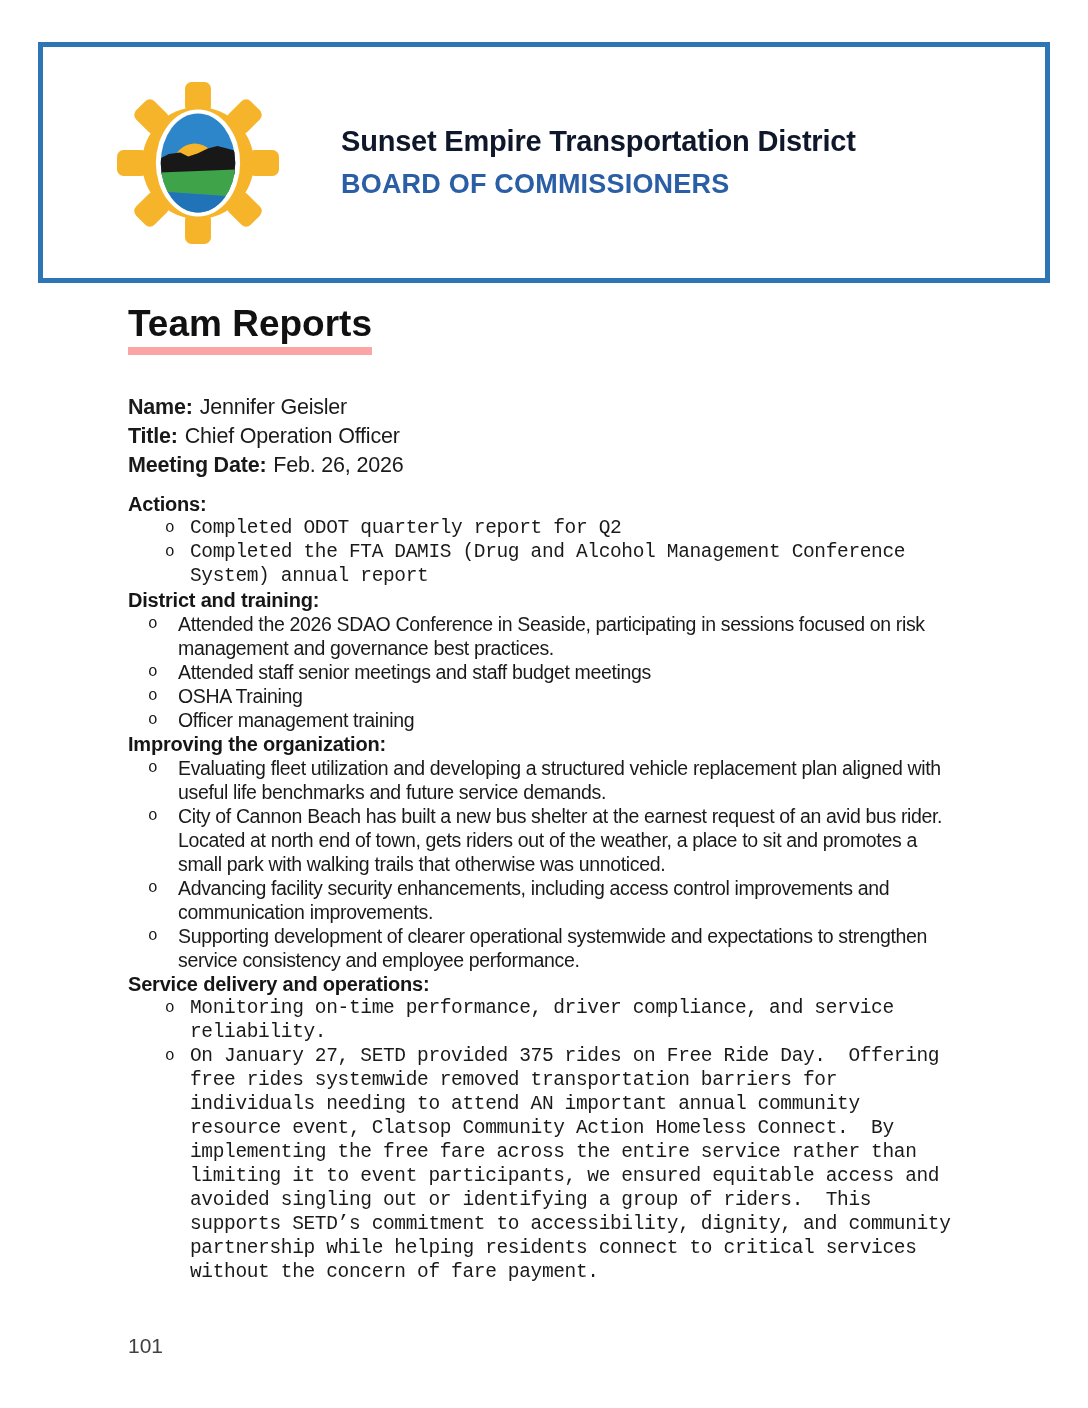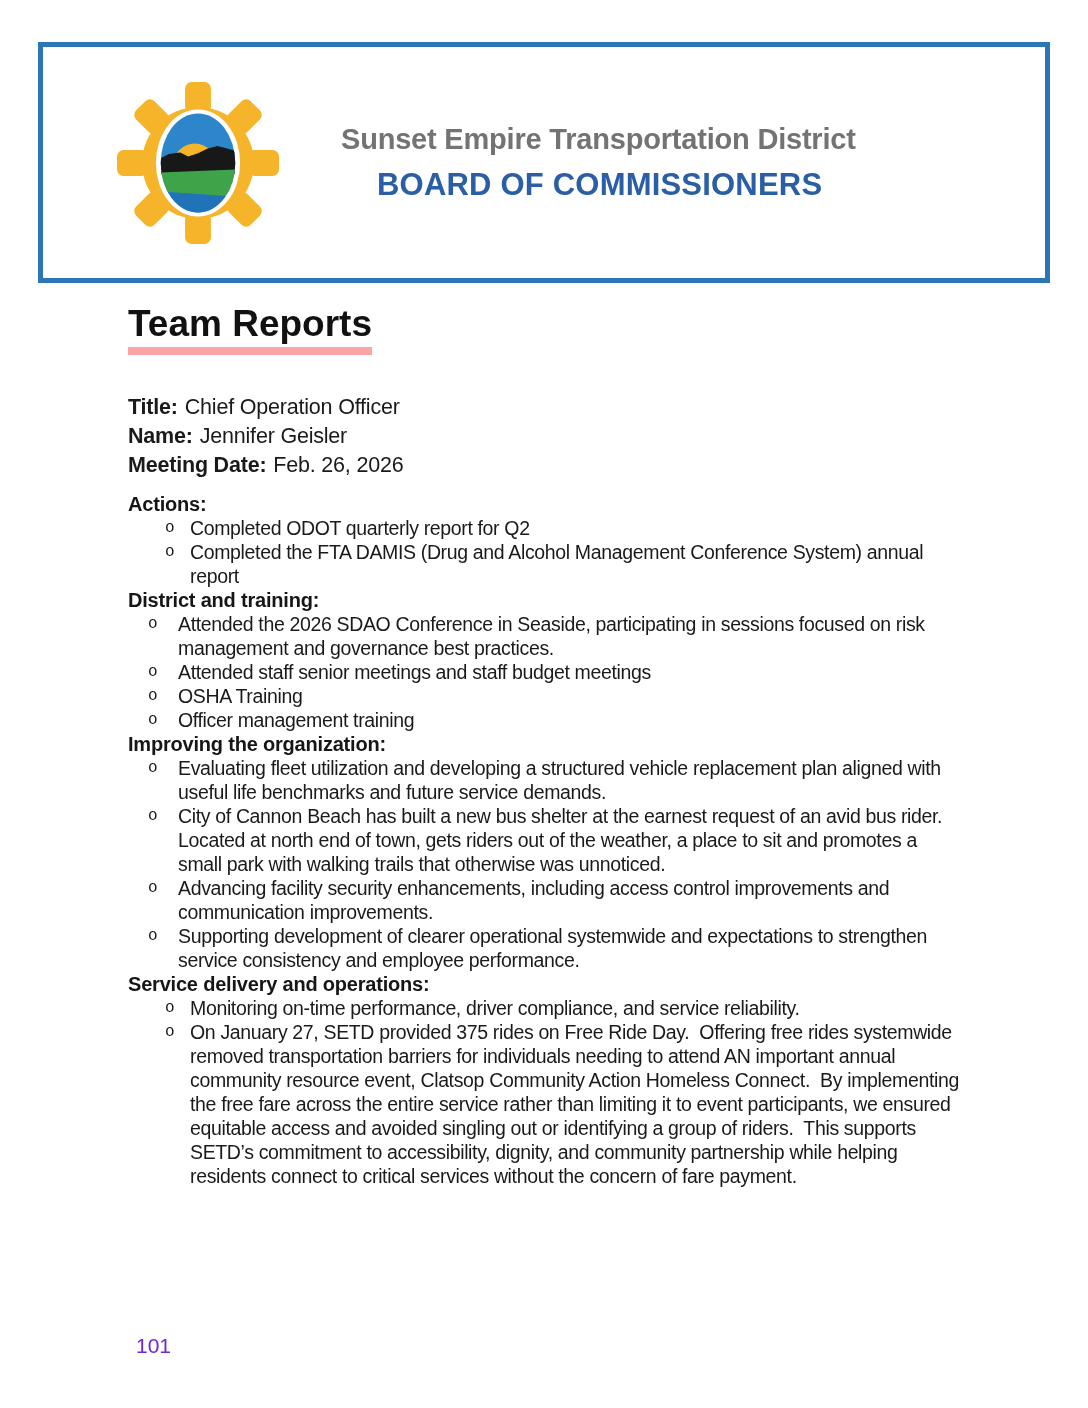--- a/index.html
+++ b/index.html
@@ -17,26 +17,26 @@
     position:absolute; left:38px; top:42px;
     width:1012px; height:241px;
     border:5px solid #2E75B6;
     display:flex; align-items:center;
     background:#ffffff;
   }
   .logo-wrap { margin-left:74px; flex:none; width:162px; height:172px; }
   .logo-wrap svg { display:block; width:162px; height:172px; }
   .header-titles { margin-left:62px; }
   .org-name {
-    font-size:29px; font-weight:bold; color:#737373;
+    font-size:29px; font-weight:bold; color:#0f172a;
     letter-spacing:-0.2px; line-height:1.2;
   }
   .org-subtitle {
-    font-size:31px; font-weight:bold; color:#2A5FA5;
-    letter-spacing:0.2px; margin-top:9px; line-height:1.2;margin-left:36px;
+    font-size:27px; font-weight:bold; color:#2A5FA5;
+    letter-spacing:0.2px; margin-top:9px; line-height:1.2;
   }
   
   .content { position:absolute; left:128px; top:283px; width:838px; }
   .doc-title {
     display:inline-block;
     margin-top:21px;
     font-size:37px; font-weight:bold; color:#111111;
     line-height:40px;
     border-bottom:8px solid #fca5a5;
     padding-bottom:3px;
@@ -57,25 +57,25 @@
     flex:none; width:30px;
     font-family:"Liberation Mono", monospace;
     font-size:16px; line-height:24px; color:#161616;
   }
   .sec-lvl2 .marker { width:25px; }
   .bullet-text {
     font-size:19.5px; line-height:24px; letter-spacing:-0.35px;
     white-space:pre-wrap; color:#1a1a1a;
   }
   .sec-lvl1 .bullet-text { width:785px; }
-  .sec-lvl2 .bullet-text { width:770px; }
+  .sec-lvl2 .bullet-text { width:770px;font-family:Liberation Mono, monospace; }
   
   .page-number {
-    position:absolute; left:136px; top:1334px;
-    font-size:21px; color:#6d28d9; line-height:24px;
+    position:absolute; left:128px; top:1334px;
+    font-size:21px; color:#404040; line-height:24px;
   }
 </style>
 </head>
 <body>
 
 <div class="page">
 
   <div class="header-box">
     <div class="logo-wrap">
       <svg viewBox="0 0 200 210" aria-hidden="true">
@@ -107,24 +107,24 @@
       <div class="org-name">Sunset Empire Transportation District</div>
       <div class="org-subtitle">BOARD OF COMMISSIONERS</div>
     </div>
   </div>
 
   <div class="content">
     <div class="doc-title">Team Reports</div>
 
     <div class="fields">
       <div class="field-row">
+        <span class="field-label">Name:</span><span class="field-value">Jennifer Geisler</span>
+      </div>
+      <div class="field-row">
         <span class="field-label">Title:</span><span class="field-value">Chief Operation Officer</span>
-      </div>
-      <div class="field-row">
-        <span class="field-label">Name:</span><span class="field-value">Jennifer Geisler</span>
       </div>
       <div class="field-row">
         <span class="field-label">Meeting Date:</span><span class="field-value">Feb. 26, 2026</span>
       </div>
     </div>
 
     <div class="sections">
 
       <div class="section sec-lvl2">
         <div class="section-heading">Actions:</div>

